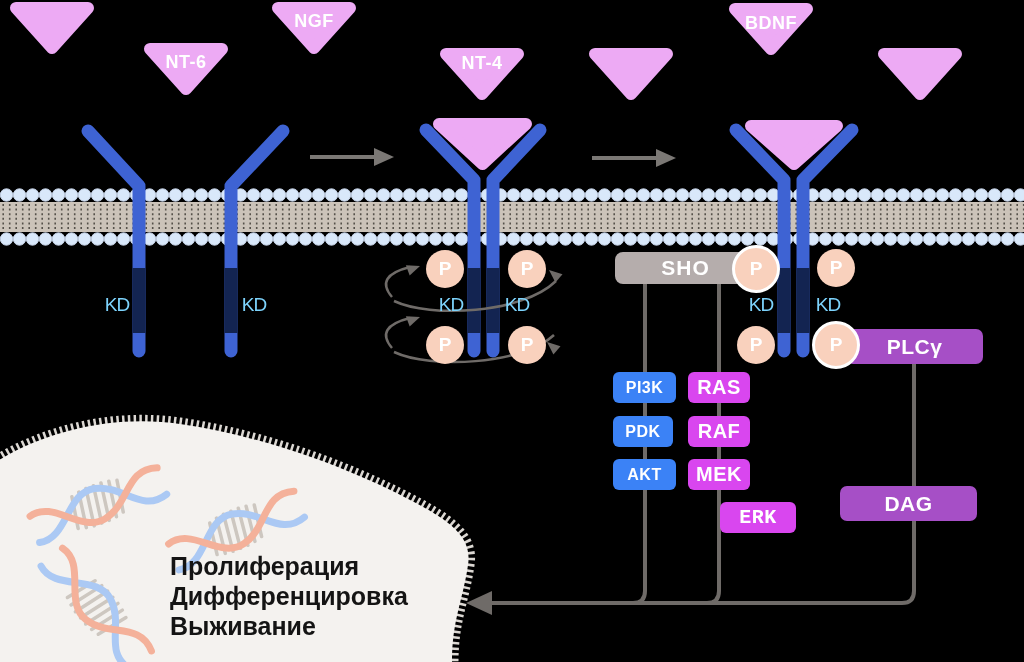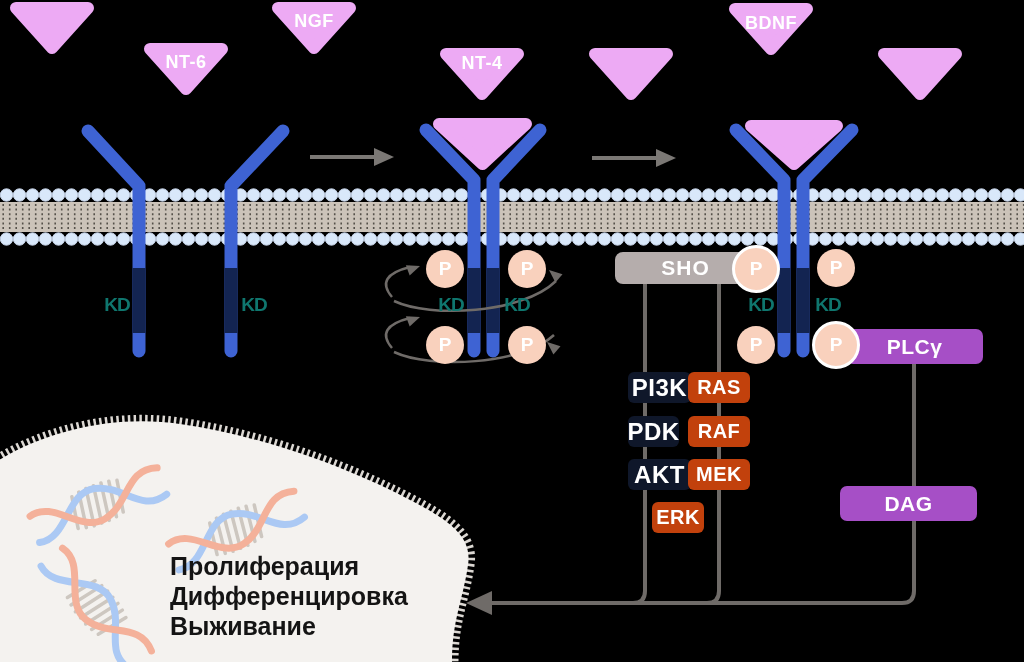--- a/index.html
+++ b/index.html
@@ -1,29 +1,29 @@
 <!DOCTYPE html>
 <html><head>
 <meta charset="utf-8">
 <style>
   html,body{margin:0;padding:0;background:#000;}
   #canvas{position:relative;width:1024px;height:662px;background:#000;overflow:hidden;
           font-family:"Liberation Sans",sans-serif;}
   #canvas svg.layer{position:absolute;left:0;top:0;}
   .box{position:absolute;display:flex;align-items:center;justify-content:center;
        color:#fff;font-weight:bold;border-radius:6px;letter-spacing:.5px;}
-  .box.dark{background:#0f172a;font-size:24px;margin-left:15px;}
-  .box.blue{background:#c2410c;font-size:20px;}
+  .box.dark{background:#3b82f6;font-size:16px;}
+  .box.blue{background:#d946ef;font-size:20px;}
   .box.purple{background:#a64fc6;font-size:21px;border-radius:7px;}
   .box.gray{background:#b5adac;font-size:21px;border-radius:8px;letter-spacing:1px;}
   .pcirc{position:absolute;width:38px;height:38px;border-radius:50%;background:#f9d1bd;
          display:flex;align-items:center;justify-content:center;color:#fff;
          font-weight:bold;font-size:19px;}
   .pcirc.ring{width:42px;height:42px;border:3px solid #fff;box-sizing:content-box;}
-  .kd{position:absolute;width:40px;text-align:center;color:#0f766e;font-weight:bold;
+  .kd{position:absolute;width:40px;text-align:center;color:#7dd3fc;font-weight:normal;
       font-size:19px;letter-spacing:-1px;}
   .liglabel{position:absolute;width:90px;text-align:center;color:#fff;font-weight:bold;
             font-size:18px;letter-spacing:.5px;}
   .outcomes{position:absolute;left:170px;top:551px;width:270px;text-align:left;
             color:#141414;font-weight:bold;font-size:25px;line-height:30px;}
 </style>
 </head>
 <body>
 
 <div id="canvas">
@@ -144,27 +144,27 @@
   <div class="pcirc" style="left:508px;top:250px;">P</div>
   <div class="pcirc" style="left:426px;top:326px;">P</div>
   <div class="pcirc" style="left:508px;top:326px;">P</div>
 
   <div class="pcirc ring" style="left:732px;top:245px;">P</div>
   <div class="pcirc" style="left:817px;top:249px;">P</div>
   <div class="pcirc" style="left:737px;top:326px;">P</div>
   <div class="pcirc ring" style="left:812px;top:321px;">P</div>
 
   <div class="box dark" style="left:613px;top:372px;width:63px;height:31px;">PI3K</div>
-  <div class="box dark" style="left:613px;top:416px;width:51px;height:31px;">PDK</div>
+  <div class="box dark" style="left:613px;top:416px;width:60px;height:31px;">PDK</div>
   <div class="box dark" style="left:613px;top:459px;width:63px;height:31px;">AKT</div>
 
   <div class="box blue" style="left:688px;top:372px;width:62px;height:31px;">RAS</div>
   <div class="box blue" style="left:688px;top:416px;width:62px;height:31px;">RAF</div>
   <div class="box blue" style="left:688px;top:459px;width:62px;height:31px;">MEK</div>
-  <div class="box blue" style="left:652px;top:502px;width:52px;height:31px;">ERK</div>
+  <div class="box blue" style="left:720px;top:502px;width:76px;height:31px;font-family:Liberation Mono, monospace;">ERK</div>
 
   <div class="box purple" style="left:840px;top:458px;width:137px;height:35px;margin-top:28px;">DAG</div>
 
   <div class="outcomes">
     <div>Пролиферация</div>
     <div>Дифференцировка</div>
     <div>Выживание</div>
   </div>
 
 </div>

